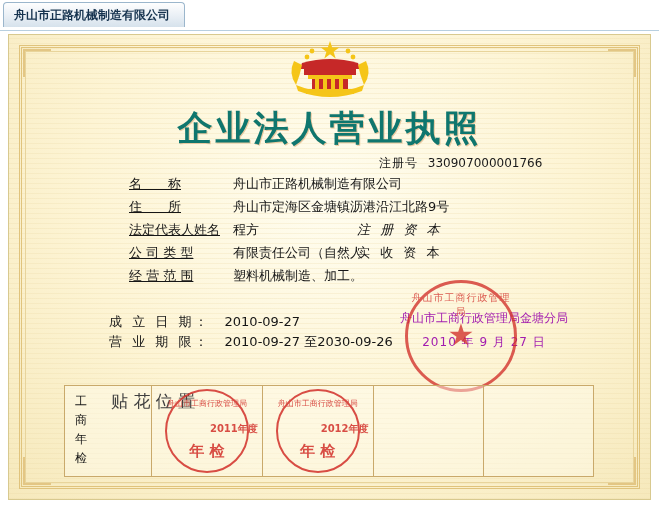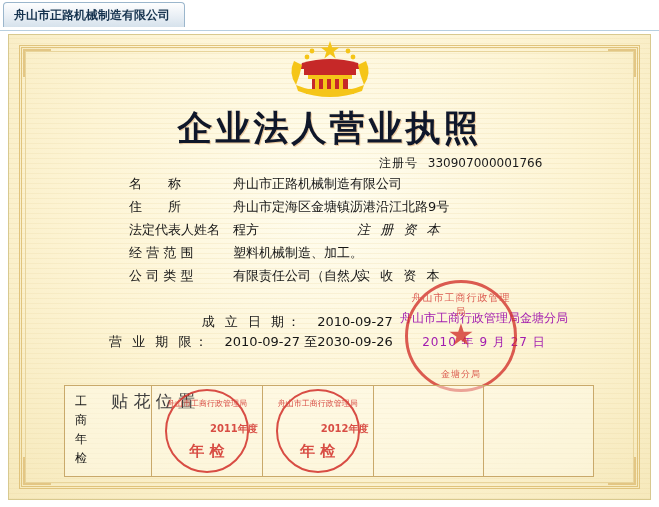--- a/index.html
+++ b/index.html
@@ -103,21 +103,21 @@
   
   .title {
     position: absolute;
     top: 70px;
     left: 0; right: 0;
     text-align: center;
     font-family: Liberation Serif, serif;
     font-size: 35px;
     font-weight: bold;
     letter-spacing: 3px;
-    color: #0f172a;
+    color: #0f766e;
     text-shadow: 1px 1px 0 #eac9a0;
   }
 
   
   .regno {
     position: absolute;
     top: 120px;
     left: 370px;
     font-size: 12px;
     color: #1b1b1b;
@@ -141,20 +141,21 @@
     color: #161616;
     font-family: "DejaVu Sans", sans-serif;
     white-space: nowrap;
   }
   .row .k {
     position: absolute;
     left: 0;
     width: 98px;
     display: inline-block;
     letter-spacing: 0px;
+    text-decoration: underline;
   }
   .row .v {
     position: absolute;
     left: 104px;
   }
   .row .k2 {
     position: absolute;
     left: 228px;
     letter-spacing: 3px;
     font-style: italic;
@@ -172,21 +173,21 @@
   
   .dates {
     position: absolute;
     left: 100px;
     top: 278px;
     font-size: 13px;
     font-family: "DejaVu Sans", sans-serif;
     color: #161616;
     white-space: nowrap;
   }
-  .dates .drow { height: 20px; text-align: right; }
+  .dates .drow { height: 20px; }
   .dates .dk { letter-spacing: 3px; }
   .dates .dv { margin-left: 10px; }
 
   
   .authority {
     position: absolute;
     left: 360px;
     top: 275px;
     width: 230px;
     text-align: center;
@@ -377,29 +378,29 @@
       <div class="row">
         <span class="k">住　　所</span>
         <span class="v">舟山市定海区金塘镇沥港沿江北路9号</span>
       </div>
       <div class="row">
         <span class="k">法定代表人姓名</span>
         <span class="v">程方</span>
         <span class="k2">注 册 资 本</span>
       </div>
       <div class="row">
-        <span class="k">经 营 范 围</span>
-        <span class="v">塑料机械制造、加工。</span>
-      </div>
-      <div class="row">
         <span class="k">公 司 类 型</span>
         <span class="v">有限责任公司（自然人</span>
         <span class="k2b">实 收 资 本</span>
         <span class="v2"></span>
       </div>
+      <div class="row">
+        <span class="k">经 营 范 围</span>
+        <span class="v">塑料机械制造、加工。</span>
+      </div>
     </div>
 
     <div class="dates">
       <div class="drow">
         <span class="dk">成 立 日 期：</span>
         <span class="dv">2010-09-27</span>
       </div>
       <div class="drow">
         <span class="dk">营 业 期 限：</span>
         <span class="dv">2010-09-27 至2030-09-26</span>
@@ -407,21 +408,20 @@
     </div>
 
     <div class="authority">
       <div>舟山市工商行政管理局金塘分局</div>
       <div class="issue-date">2010 年 9 月 27 日</div>
     </div>
 
     <div class="seal">
       <div class="seal-text">舟山市工商行政管理局</div>
       <div class="star">★</div>
-      <div class="seal-text bottom">金塘分局</div>
     </div>
 
     <div class="inspect">
       <div class="inspect-label">
         <span class="ch">工</span>
         <span class="ch">商</span>
         <span class="ch">年</span>
         <span class="ch">检</span>
       </div>
       <div class="inspect-sub">

